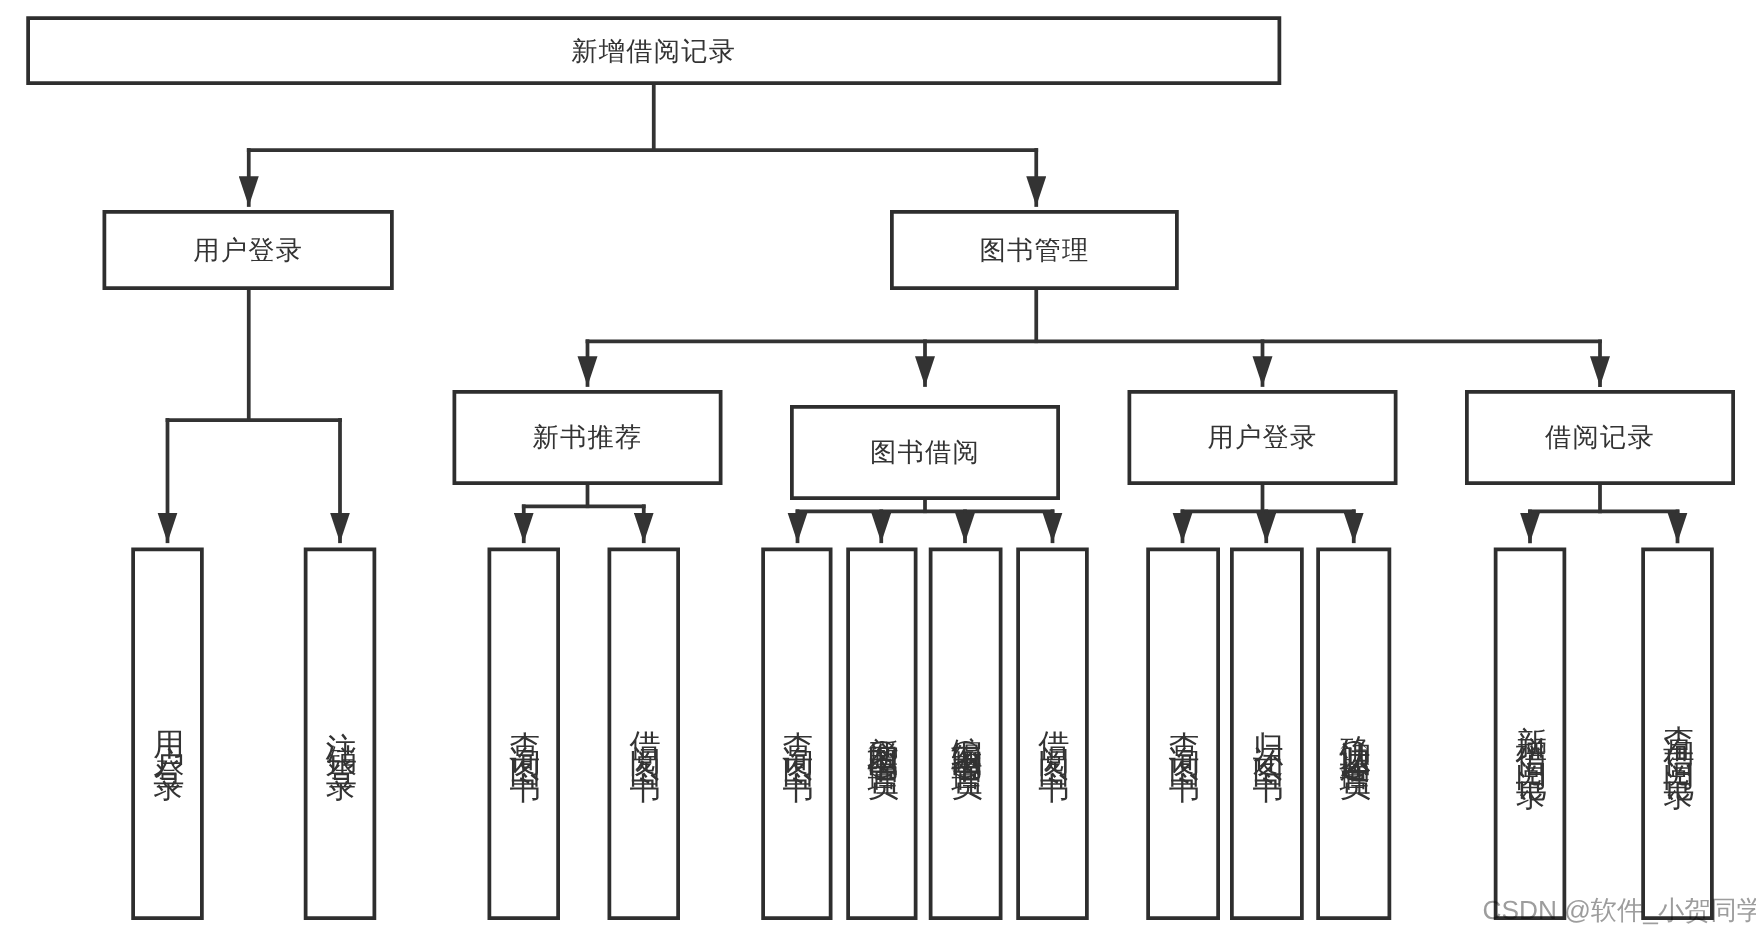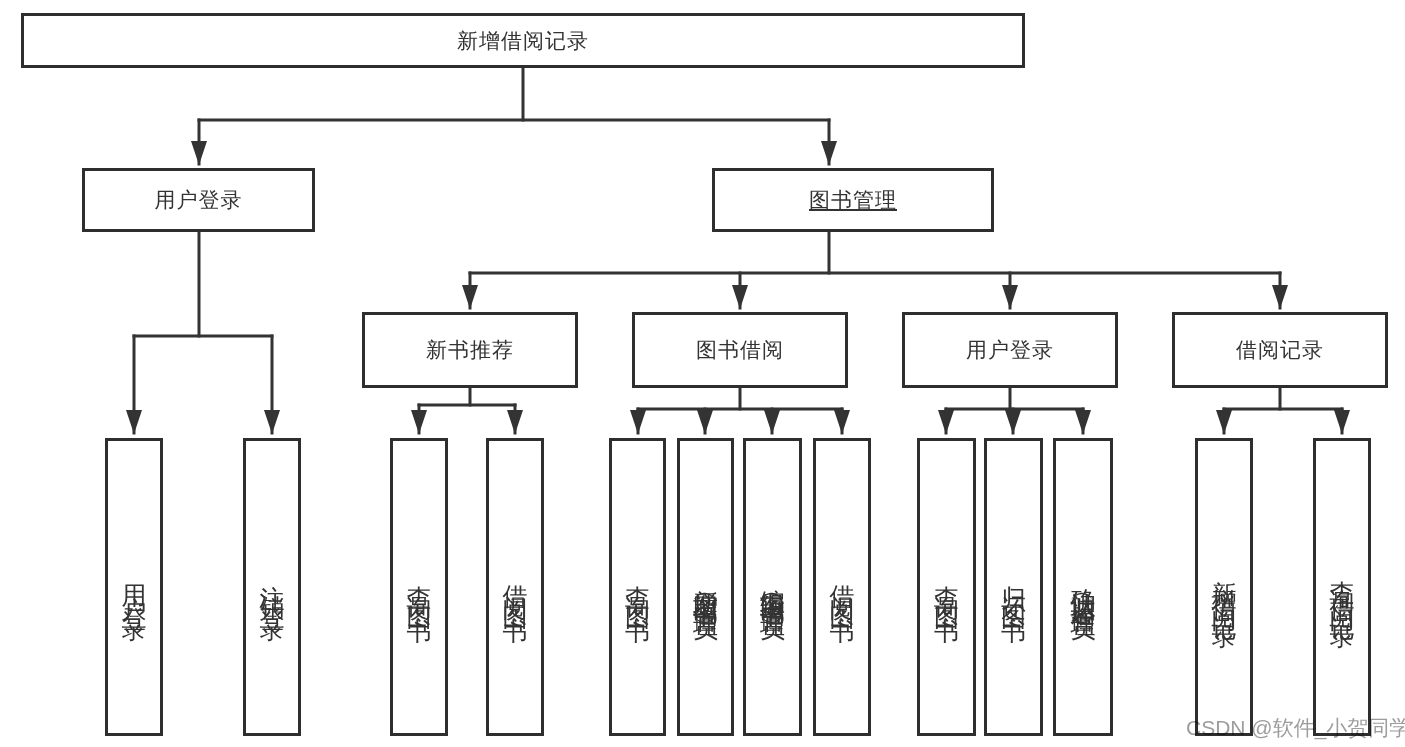--- a/index.html
+++ b/index.html
@@ -34,24 +34,24 @@
     background: #ffffff;
     display: flex;
     align-items: center;
     justify-content: center;
     color: #333333;
     text-align: center;
   }
   .h { font-size: 21px; letter-spacing: 1px; }
   .b-root  { left: 21px;  top: 13px;  width: 1004px; height: 55px; }
   .b-login { left: 82px;  top: 168px; width: 233px;  height: 64px; }
-  .b-mgmt  { left: 712px; top: 168px; width: 282px;  height: 64px; text-decoration: underline; }
+  .b-mgmt  { left: 712px; top: 168px; width: 231px;  height: 64px; }
   .b-l3    { top: 312px;  width: 216px; height: 76px; }
   .b-recommend { left: 362px; }
-  .b-borrow    { left: 632px; }
+  .b-borrow    { left: 632px; margin-top: 12px; }
   .b-current   { left: 902px; }
   .b-records   { left: 1172px; }
   .v {
     top: 438px;
     width: 58px;
     height: 298px;
     writing-mode: vertical-rl;
     text-orientation: mixed;
     font-size: 25px;
     letter-spacing: 11px;

